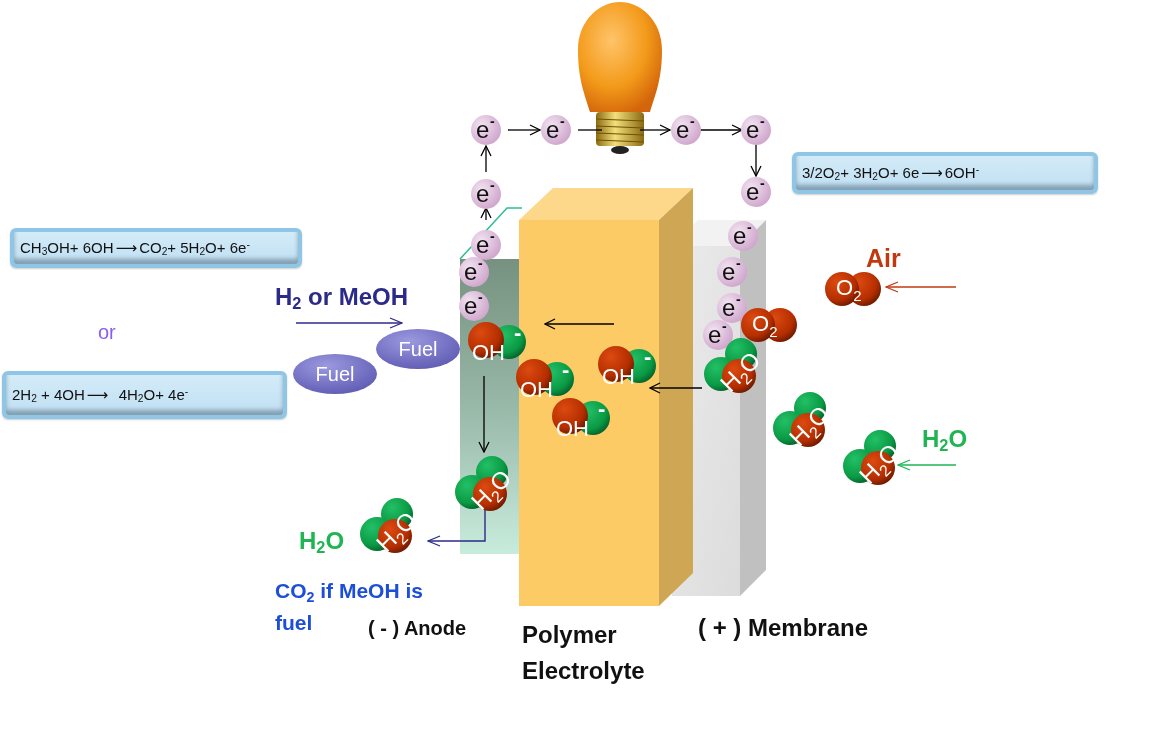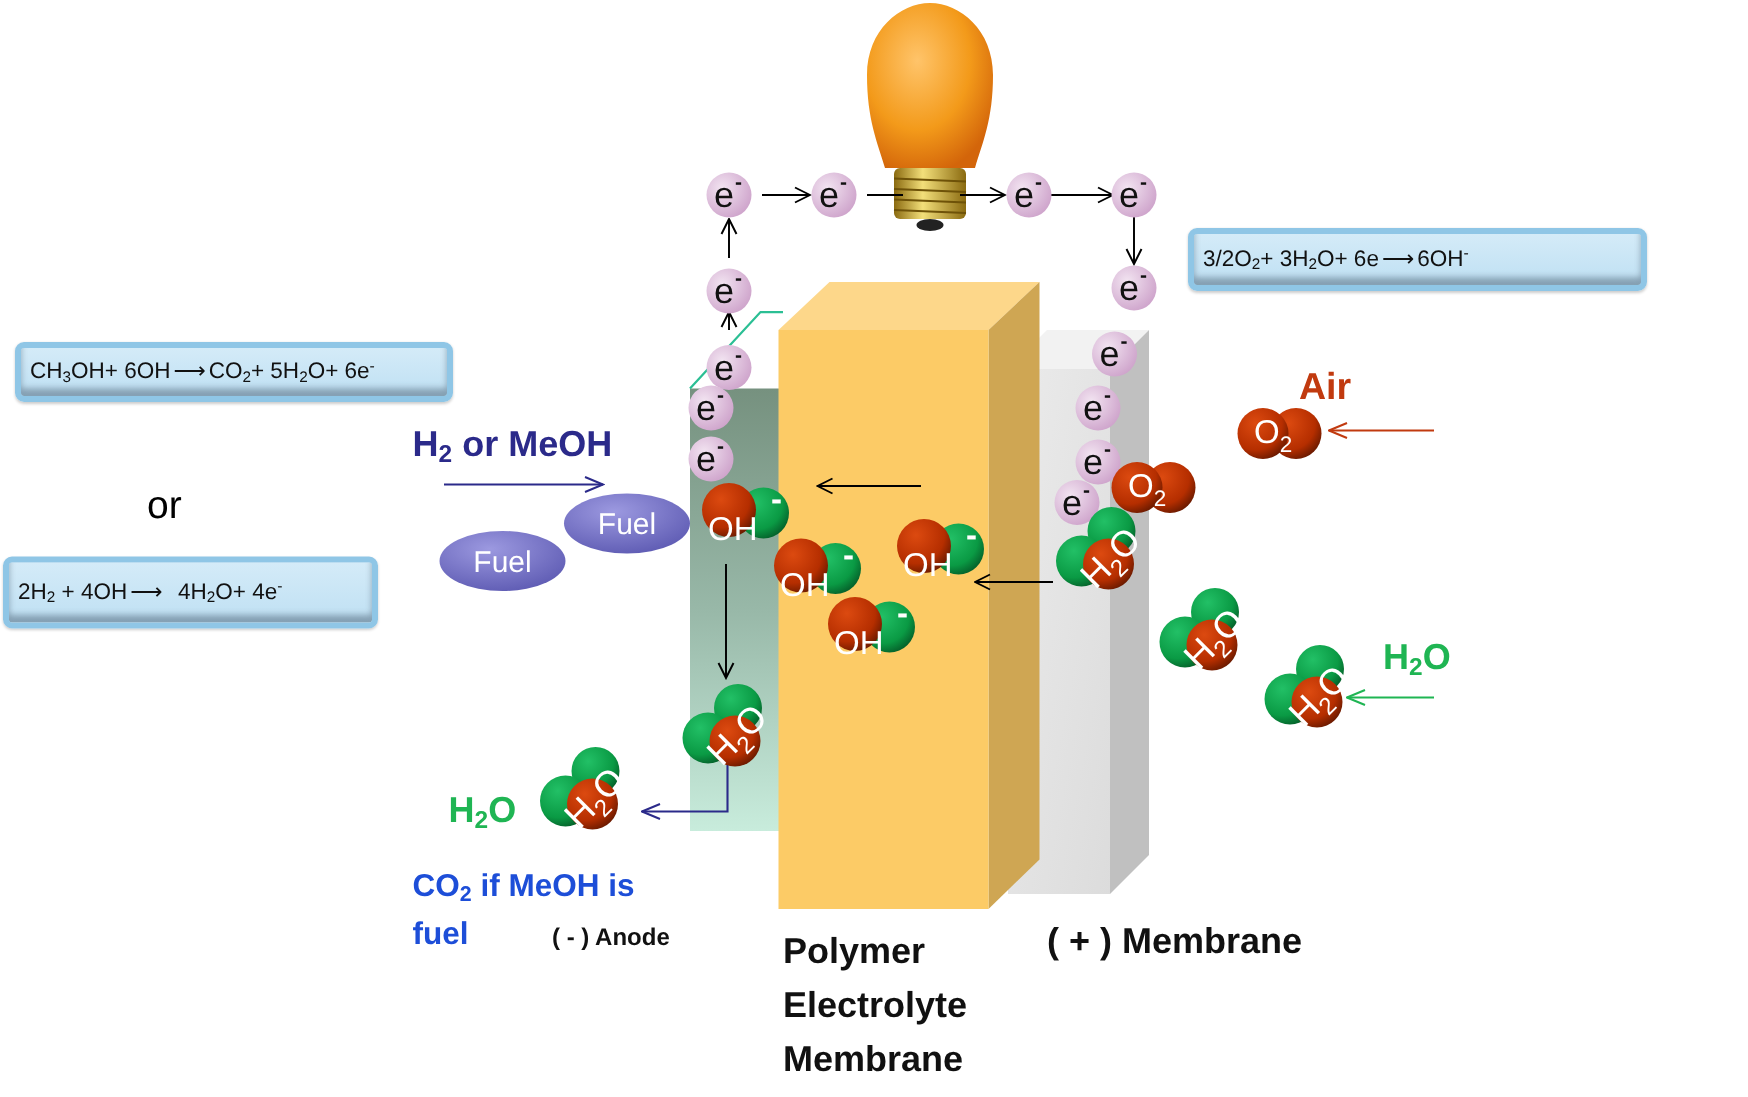--- a/index.html
+++ b/index.html
@@ -257,23 +257,23 @@
       </g>
     </g>
 </svg>
 
 <div class="eq-box" style="left:10px;top:228px;width:292px;height:40px;">
   <span>
     <span>CH</span><sub>3</sub><span>OH+ 6OH</span><span class="arrow-inline">⟶</span><span>CO</span><sub>2</sub><span>+ 5H</span><sub>2</sub><span>O+ 6e</span><sup>-</sup>
   </span>
 </div>
 
-<div class="lbl" style="left:98px;top:321px;font-weight:normal;font-size:26px;color:#000000;">or</div>
-
-<div class="eq-box" style="left:2px;top:371px;width:250px;height:48px;">
+<div class="lbl" style="left:98px;top:321px;font-weight:normal;font-size:20px;color:#8b5cf6;">or</div>
+
+<div class="eq-box" style="left:2px;top:371px;width:285px;height:48px;">
   <span>2H<sub>2</sub> + 4OH<span class="arrow-inline">⟶</span>&nbsp;&nbsp;4H<sub>2</sub>O+ 4e<sup>-</sup></span>
 </div>
 
 <div class="eq-box" style="left:792px;top:152px;width:306px;height:42px;">
   <span>3/2O<sub>2</sub>+ 3H<sub>2</sub>O+ 6e<span class="arrow-inline">⟶</span>6OH<sup>-</sup></span>
 </div>
 
 <div class="lbl" style="left:275px;top:283px;font-size:24px;color:#2b2a8a;">
   <span>H</span><sub>2</sub><span> or MeOH</span>
 </div>
@@ -286,21 +286,20 @@
 
 <div class="lbl" style="left:299px;top:527px;font-size:24px;color:#1fb553;">
   <span>H</span><sub>2</sub><span>O</span>
 </div>
 
 <div class="lbl" style="left:275px;top:578px;font-size:21px;color:#1d4ed8;line-height:26px;">
   <div><span>CO</span><sub>2</sub><span> if MeOH is</span></div>
   <div>fuel</div>
 </div>
 
-<div class="lbl" style="left:368px;top:617px;font-size:16px;color:#111;text-align:right;">( - ) Anode</div>
+<div class="lbl" style="left:368px;top:617px;font-size:20px;color:#111;text-align:right;">( - ) Anode</div>
 
 <div class="lbl" style="left:522px;top:617px;font-size:24px;color:#111;line-height:36px;">
   <div>Polymer</div>
   <div>Electrolyte</div>
-  <div>Membrane</div>
 </div>
 
 <div class="lbl" style="left:698px;top:614px;font-size:24px;color:#111;">( + ) Membrane</div>
 
 </body></html>

